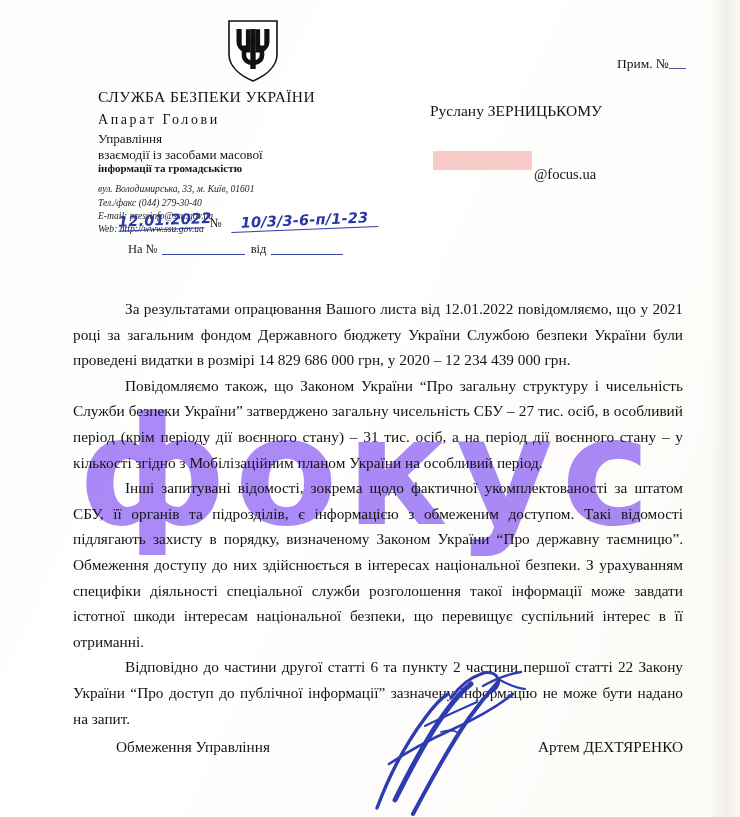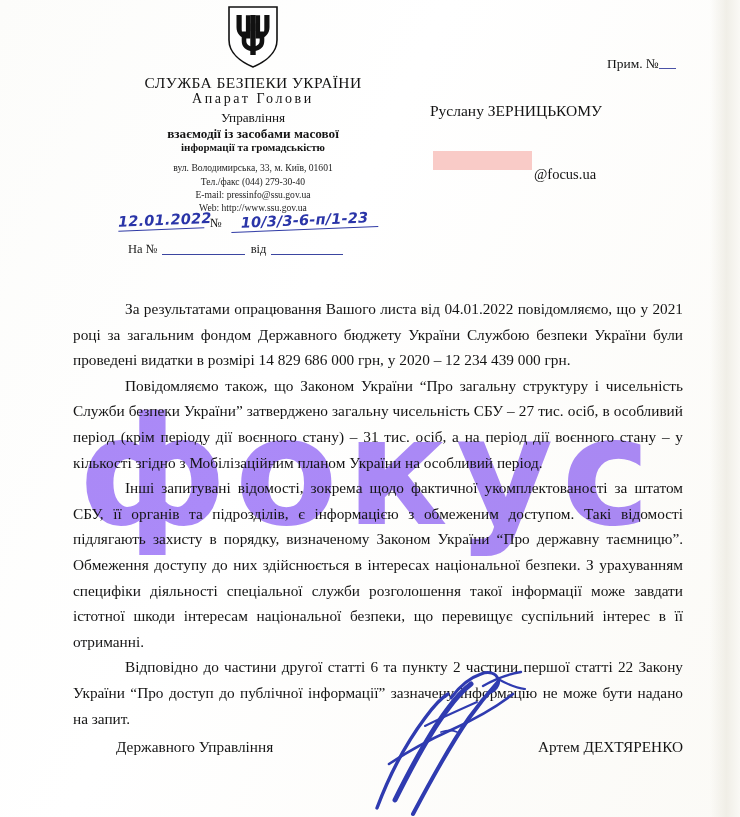--- a/index.html
+++ b/index.html
@@ -30,64 +30,64 @@
     position: absolute;
     inset: 0;
     background: linear-gradient(115deg, rgba(252,252,250,1) 0%, rgba(255,255,255,1) 40%, rgba(251,250,246,1) 100%);
     pointer-events: none;
   }
 
   
   .letterhead {
     position: absolute;
     left: 98px;
-    top: 6px;
+    top: 20px;
     width: 310px;
-    text-align: center;
   }
   .emblem {
     width: 52px;
     height: 62px;
     margin: 0 auto 6px auto;
     display: block;
   }
   .org-name {
     font-size: 15.5px;
     letter-spacing: 0.4px;
     line-height: 1.1;
     white-space: nowrap;
   }
   .dept-1 {
     font-size: 14px;
     letter-spacing: 2.6px;
+    margin-top: 7px;
     line-height: 1.15;
   }
   .dept-2 {
     font-size: 13.2px;
     font-weight: normal;
     margin-top: 3px;
     line-height: 1.18;
   }
   .dept-3 {
     font-size: 13.2px;
-    font-weight: bold;
+    font-weight: normal;
     line-height: 1.18;
   }
   .dept-4 {
     font-size: 11px;
     font-weight: bold;
     line-height: 1.18;
   }
   .contacts {
     margin-top: 7px;
     font-size: 9.6px;
     line-height: 1.38;
     color: #1d1d1d;
   }
-  .contacts div { white-space: nowrap; }
+  .contacts div { white-space: nowrap; font-style: italic; }
 
   
   .regrow {
     position: absolute;
     left: 118px;
     top: 212px;
     width: 260px;
     height: 26px;
     font-size: 13px;
   }
@@ -137,21 +137,21 @@
     border-bottom: 1.4px solid #3b45a0;
     height: 12px;
     vertical-align: -2px;
   }
   .blank-a { width: 83px; margin: 0 6px 0 4px; }
   .blank-b { width: 72px; margin-left: 5px; }
 
   
   .prym {
     position: absolute;
-    right: 64px;
+    right: 54px;
     top: 56px;
     font-size: 13.5px;
     white-space: nowrap;
   }
   .prym u {
     text-decoration: none;
     border-bottom: 1.2px solid #4a52a6;
     display: inline-block;
     width: 17px;
     height: 11px;
@@ -294,37 +294,37 @@
   <div class="addressee">Руслану ЗЕРНИЦЬКОМУ</div>
 
   <div class="email-line">
     <span class="redaction"></span>
       <span class="email-domain">@focus.ua</span>
   </div>
 
   <div class="watermark">фокус</div>
 
   <div class="body-text">
-    <p>За результатами опрацювання Вашого листа від 04.01.2022 повідомляємо, що у 2021 році за загальним фондом Державного бюджету України Службою безпеки України були проведені видатки в розмірі 14 829 686 000 грн, у 2020 – 12 234 439 000 грн.</p>
+    <p>За результатами опрацювання Вашого листа від 12.01.2022 повідомляємо, що у 2021 році за загальним фондом Державного бюджету України Службою безпеки України були проведені видатки в розмірі 14 829 686 000 грн, у 2020 – 12 234 439 000 грн.</p>
     <p>Повідомляємо також, що Законом України “Про загальну структуру і чисельність Служби безпеки України” затверджено загальну чисельність СБУ – 27 тис. осіб, в особливий період (крім періоду дії воєнного стану) – 31 тис. осіб, а на період дії воєнного стану – у кількості згідно з Мобілізаційним планом України на особливий період.</p>
     <p>Інші запитувані відомості, зокрема щодо фактичної укомплектованості за штатом СБУ, її органів та підрозділів, є інформацією з обмеженим доступом. Такі відомості підлягають захисту в порядку, визначеному Законом України “Про державну таємницю”. Обмеження доступу до них здійснюється в інтересах національної безпеки. З урахуванням специфіки діяльності спеціальної служби розголошення такої інформації може завдати істотної шкоди інтересам національної безпеки, що перевищує суспільний інтерес в її отриманні.</p>
     <p>Відповідно до частини другої статті 6 та пункту 2 частини першої статті 22 Закону України “Про доступ до публічної інформації” зазначену інформацію не може бути надано на запит.</p>
   </div>
 
   <svg class="sig-mark" viewBox="0 0 215 150">
     <g fill="none" stroke="#2f3bb0" stroke-linecap="round" stroke-linejoin="round">
       <path d="M22 140 C34 108 52 74 70 50 C78 39 86 30 93 26" stroke-width="3.4"></path>
       <path d="M40 132 C56 100 74 66 92 42 C100 31 108 22 116 16" stroke-width="5"></path>
       <path d="M58 146 C76 112 96 76 114 50 C124 36 134 24 143 14" stroke-width="4"></path>
       <path d="M34 96 C52 84 74 72 96 62 C118 52 140 40 158 26" stroke-width="2.6"></path>
       <path d="M70 58 C86 50 104 42 122 34" stroke-width="2"></path>
       <path d="M96 30 C104 19 114 10 126 6 C134 3 141 5 143 11 C145 17 140 23 133 25" stroke-width="3"></path>
       <path d="M128 18 C140 11 154 6 166 4" stroke-width="2.4"></path>
       <path d="M143 11 C152 16 160 20 170 21" stroke-width="2.2"></path>
       <path d="M86 64 C92 62 98 62 102 64" stroke-width="1.8"></path>
     </g>
   </svg>
 
-  <div class="sig-title">Державного Управління</div>
+  <div class="sig-title">Обмеження Управління</div>
   <div class="sig-name">Артем ДЕХТЯРЕНКО</div>
 
   <div class="scan-edge-right"></div>
 </div>
 
 </body></html>

